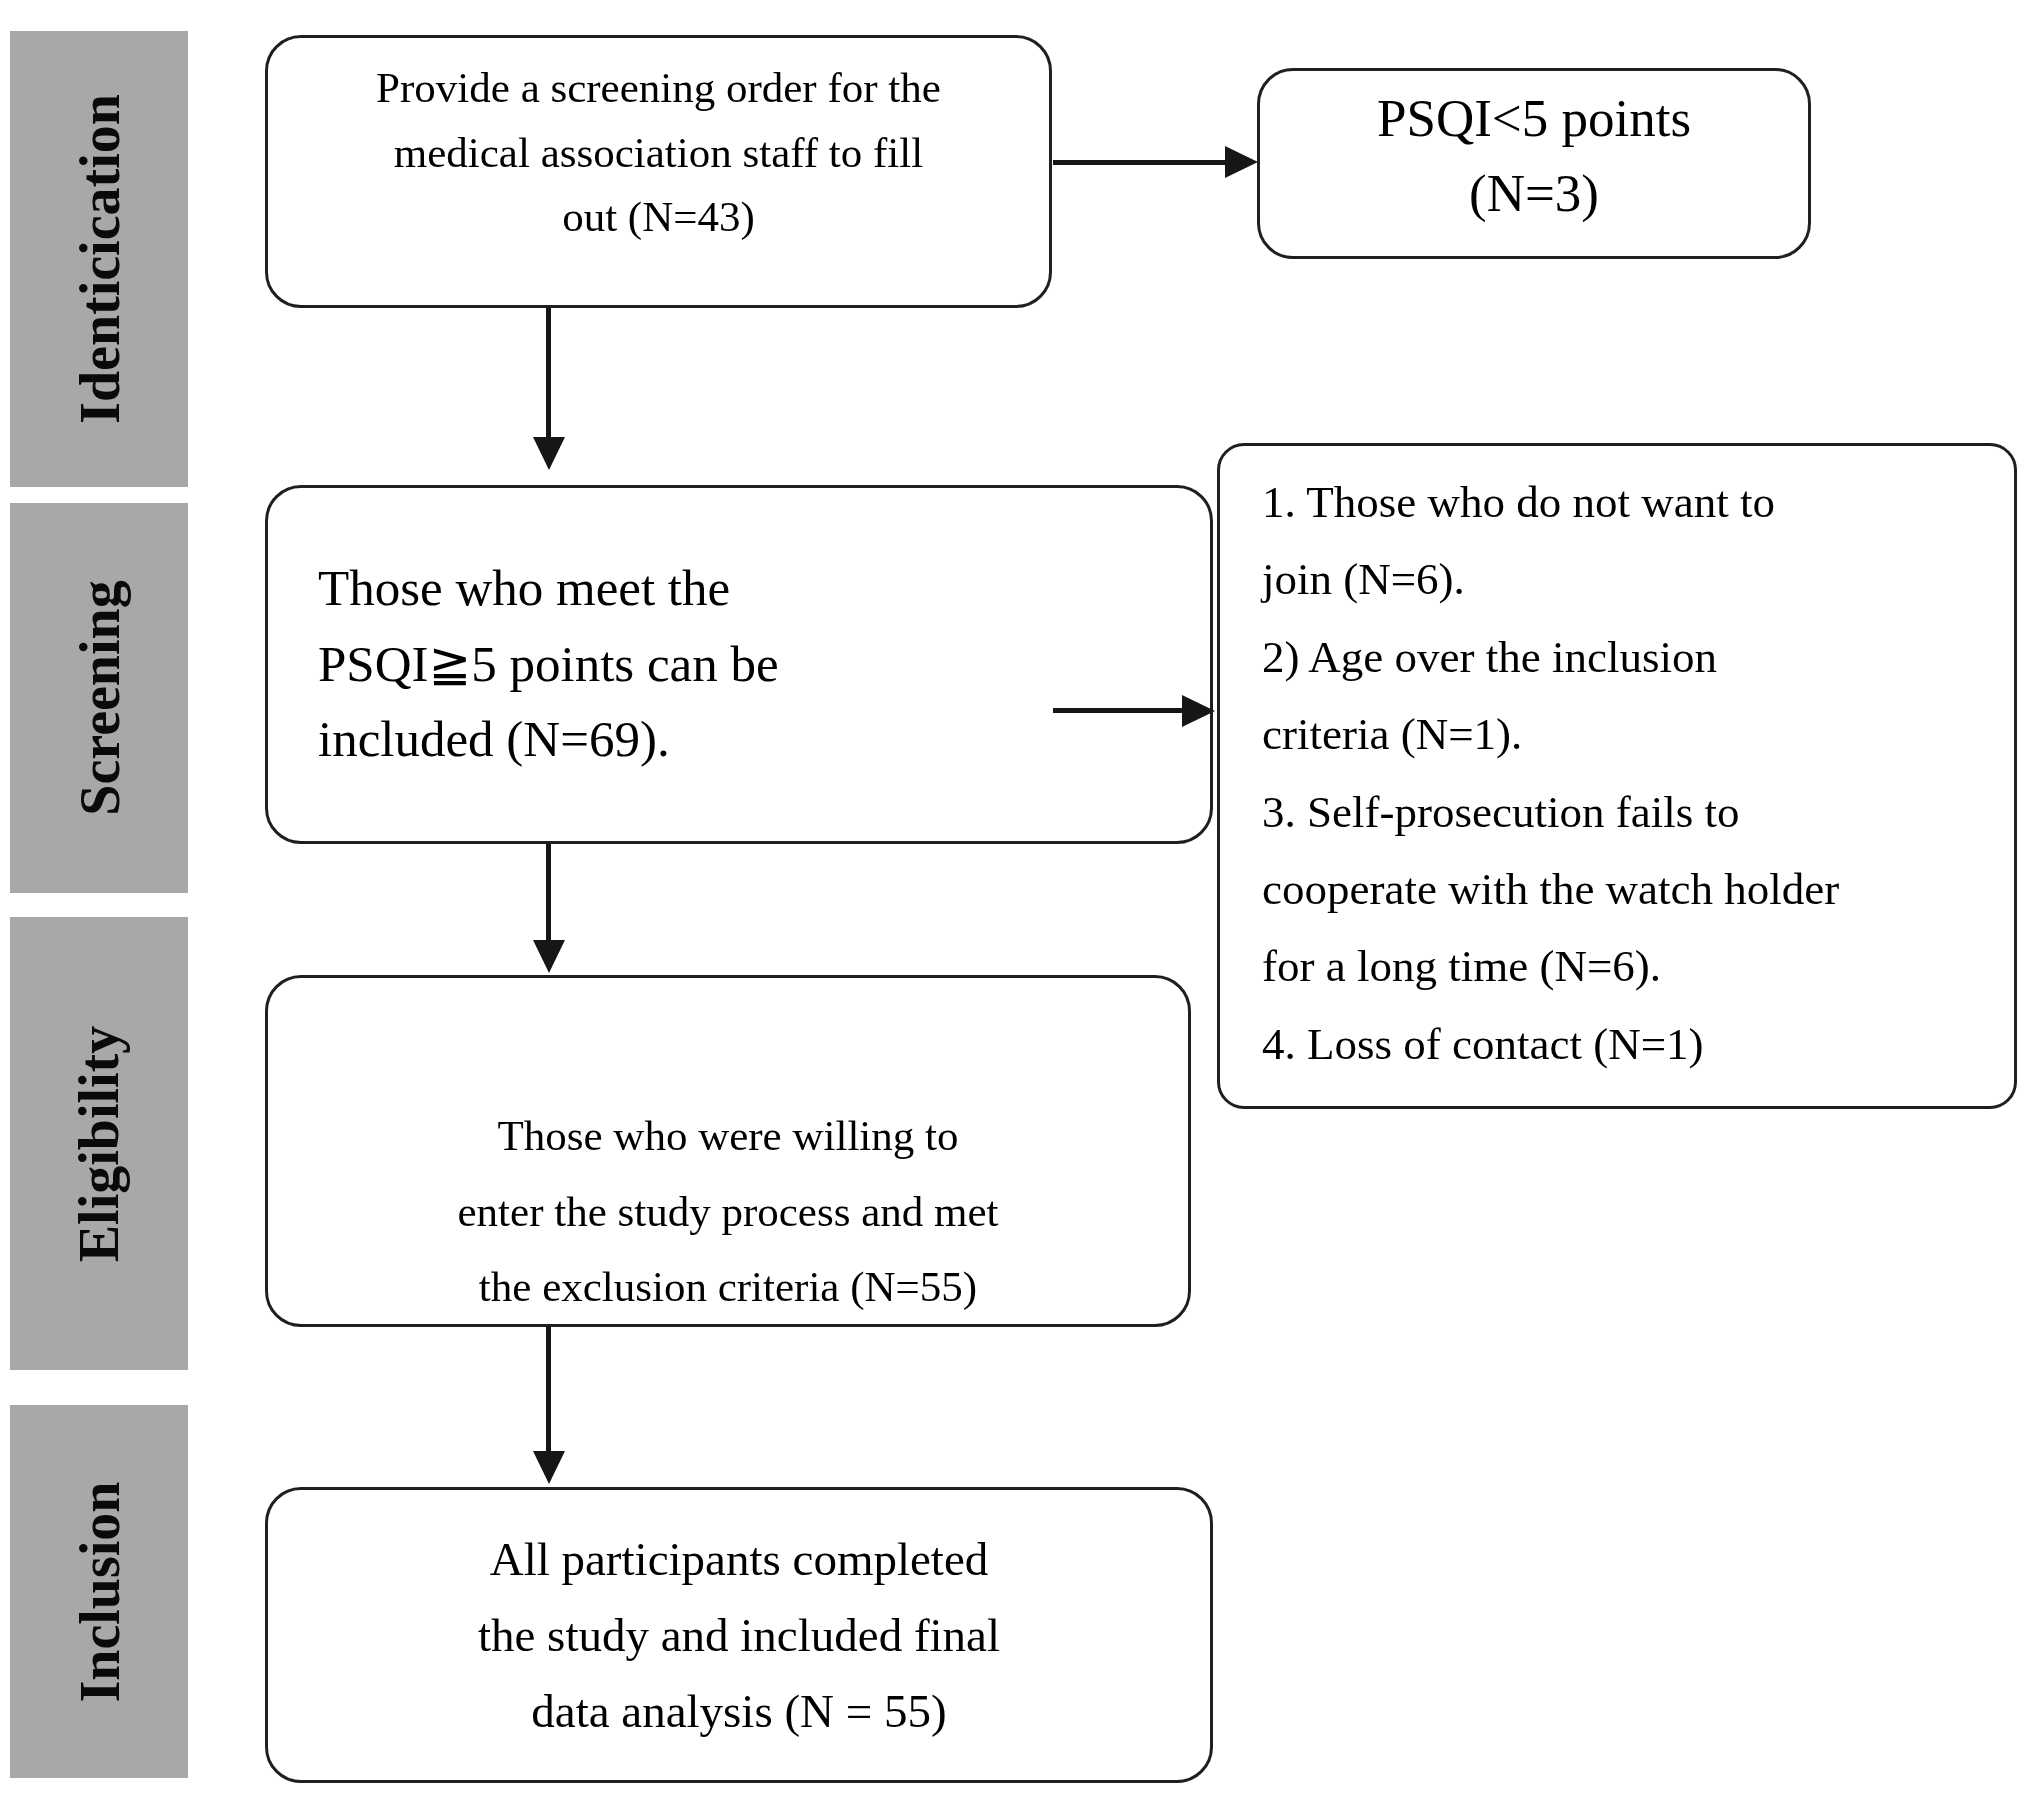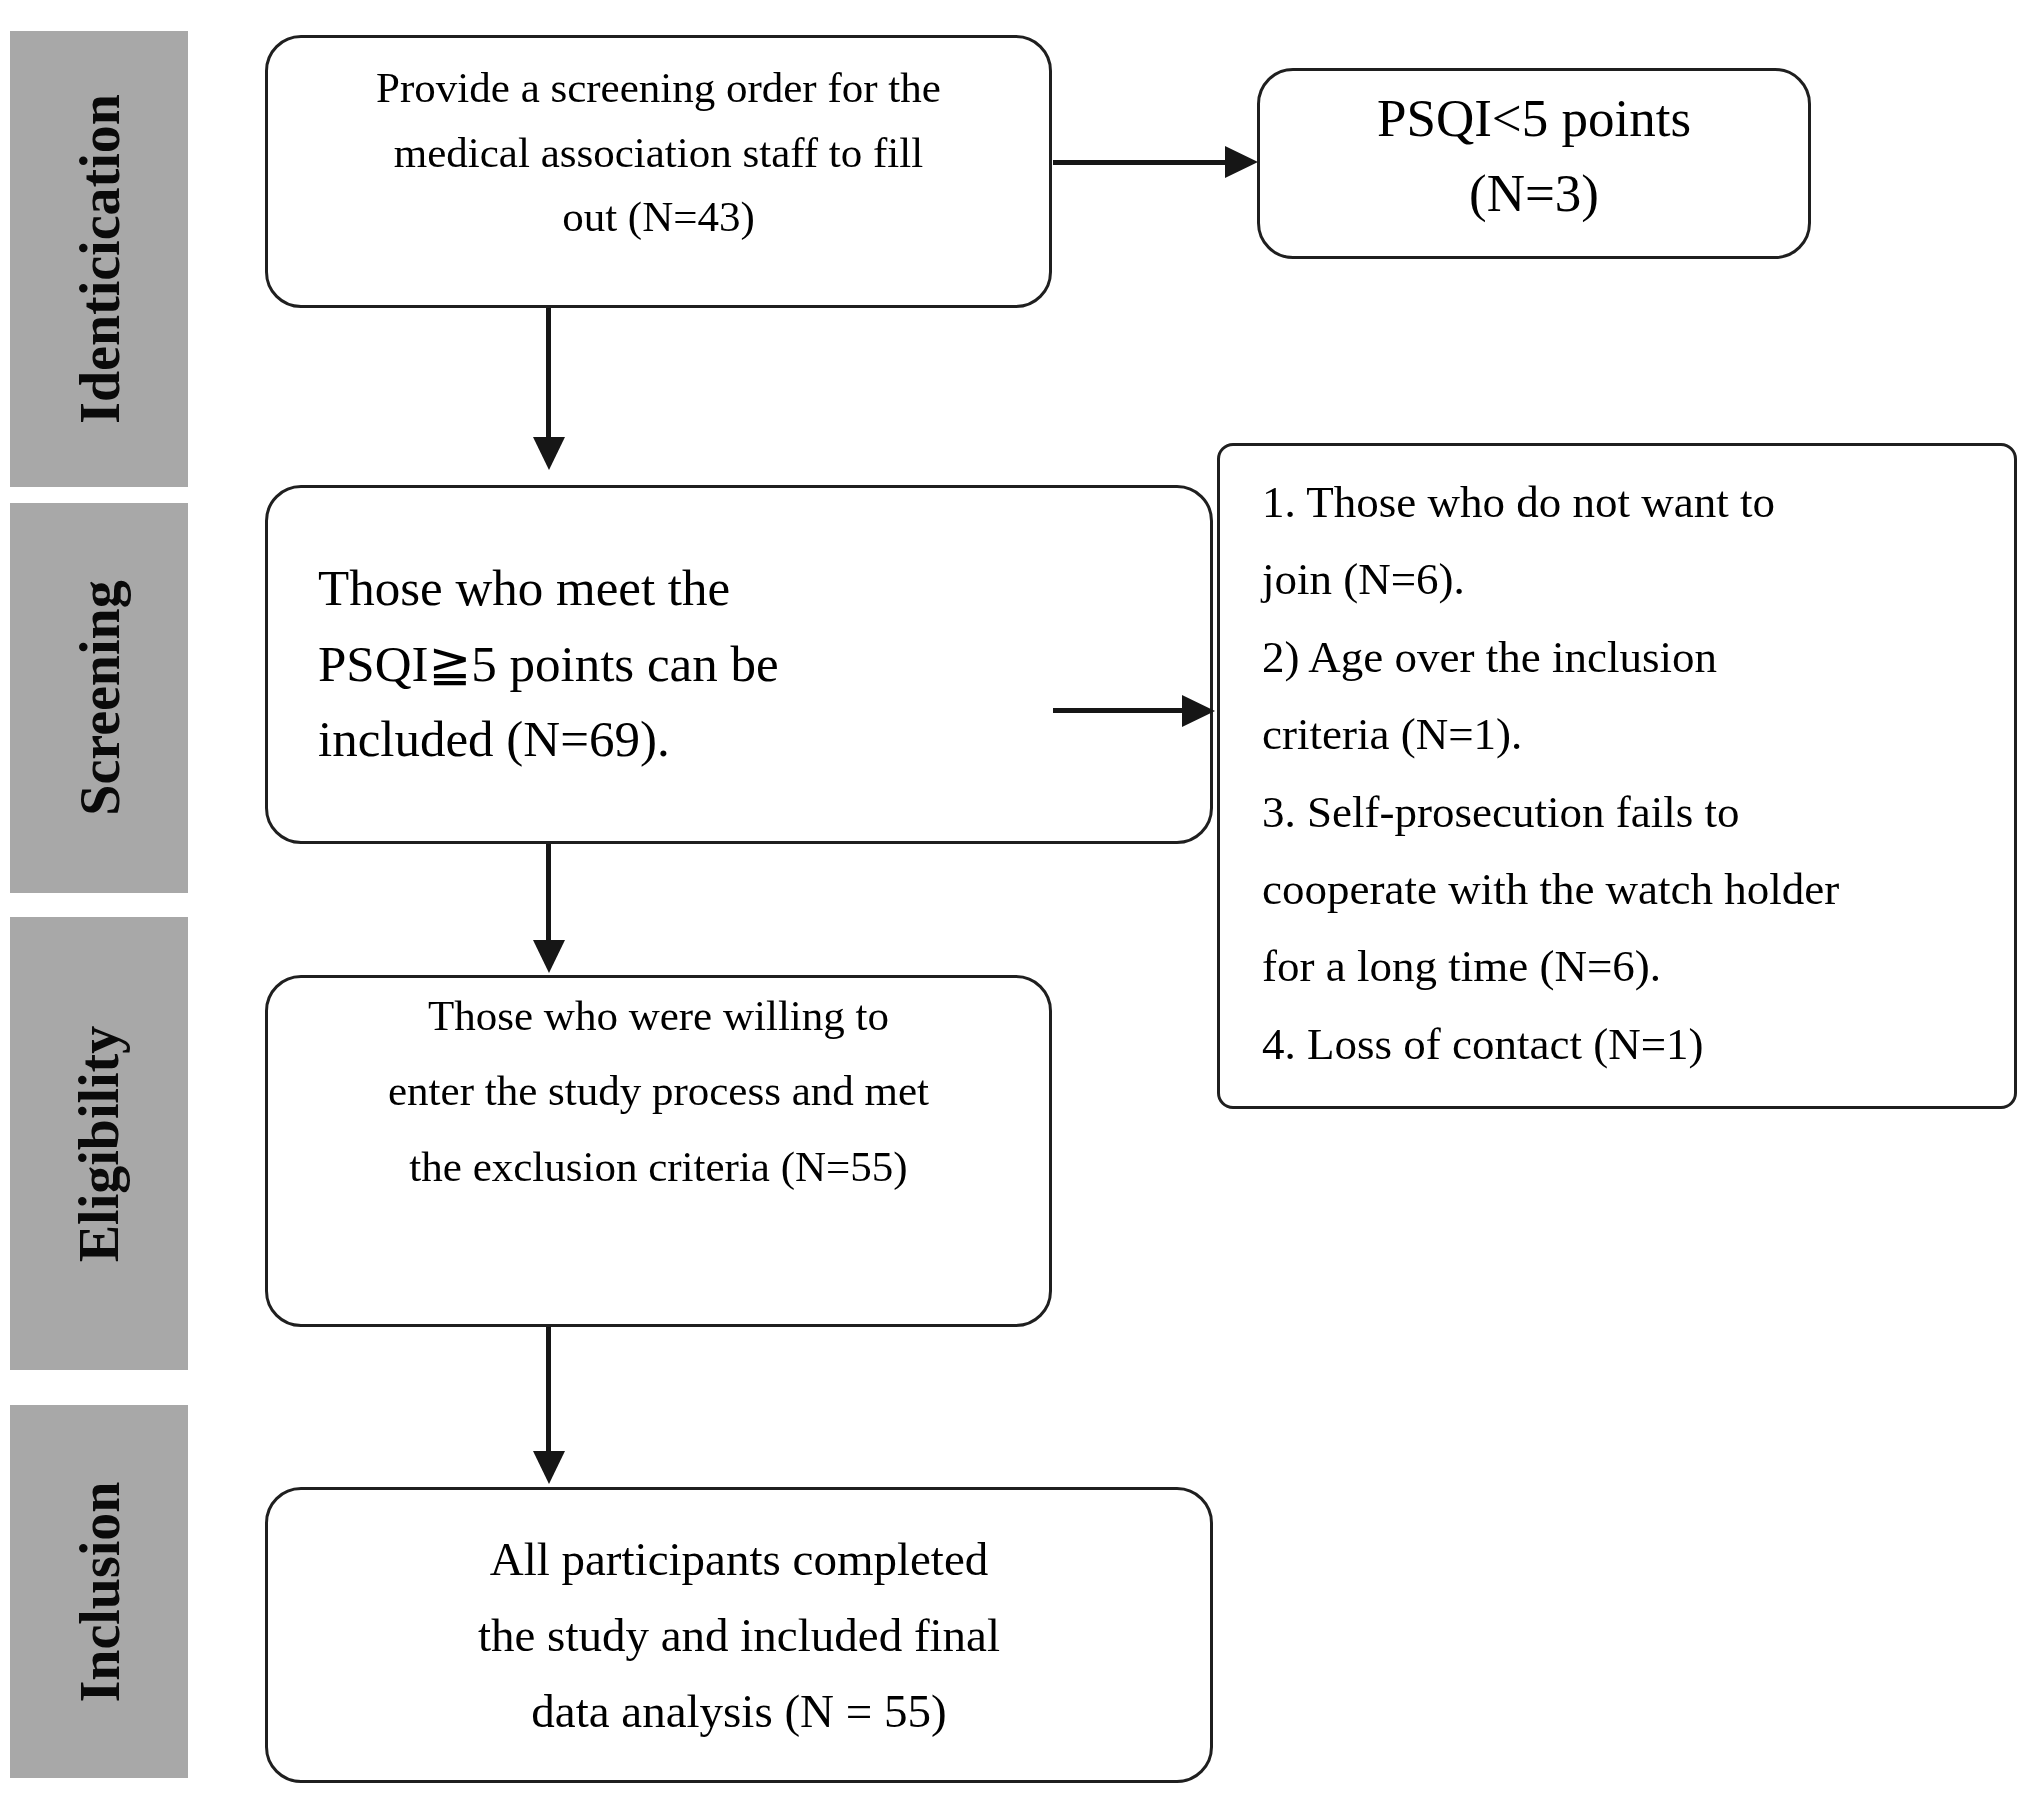--- a/index.html
+++ b/index.html
@@ -70,30 +70,30 @@
   #box-screening { left: 265px; top: 485px; width: 948px; height: 359px;
     display: flex; align-items: center; }
   #box-screening .box-text {
     text-align: left;
     font-size: 51px;
     line-height: 1.48;
     padding-left: 50px;
   }
 
   #box-exclusions { left: 1217px; top: 443px; width: 800px; height: 666px;
-    border-radius: 16px; }
+    border-radius: 27px; }
   #box-exclusions .box-text {
     text-align: left;
     font-size: 45px;
     line-height: 1.72;
     padding: 18px 19.5px 0 42px;
   }
 
-  #box-eligibility { left: 265px; top: 975px; width: 787px; height: 352px;
-    display: flex; align-items: flex-start; justify-content: center; }
+  #box-eligibility { left: 265px; top: 975px; width: 926px; height: 352px;
+    display: flex; align-items: flex-end; justify-content: center; }
   #box-eligibility .box-text {
     text-align: center;
     font-size: 43px;
     line-height: 1.75;
     width: 100%;
   }
 
   #box-inclusion { left: 265px; top: 1487px; width: 948px; height: 296px;
     display: flex; align-items: center; justify-content: center; }
   #box-inclusion .box-text {

